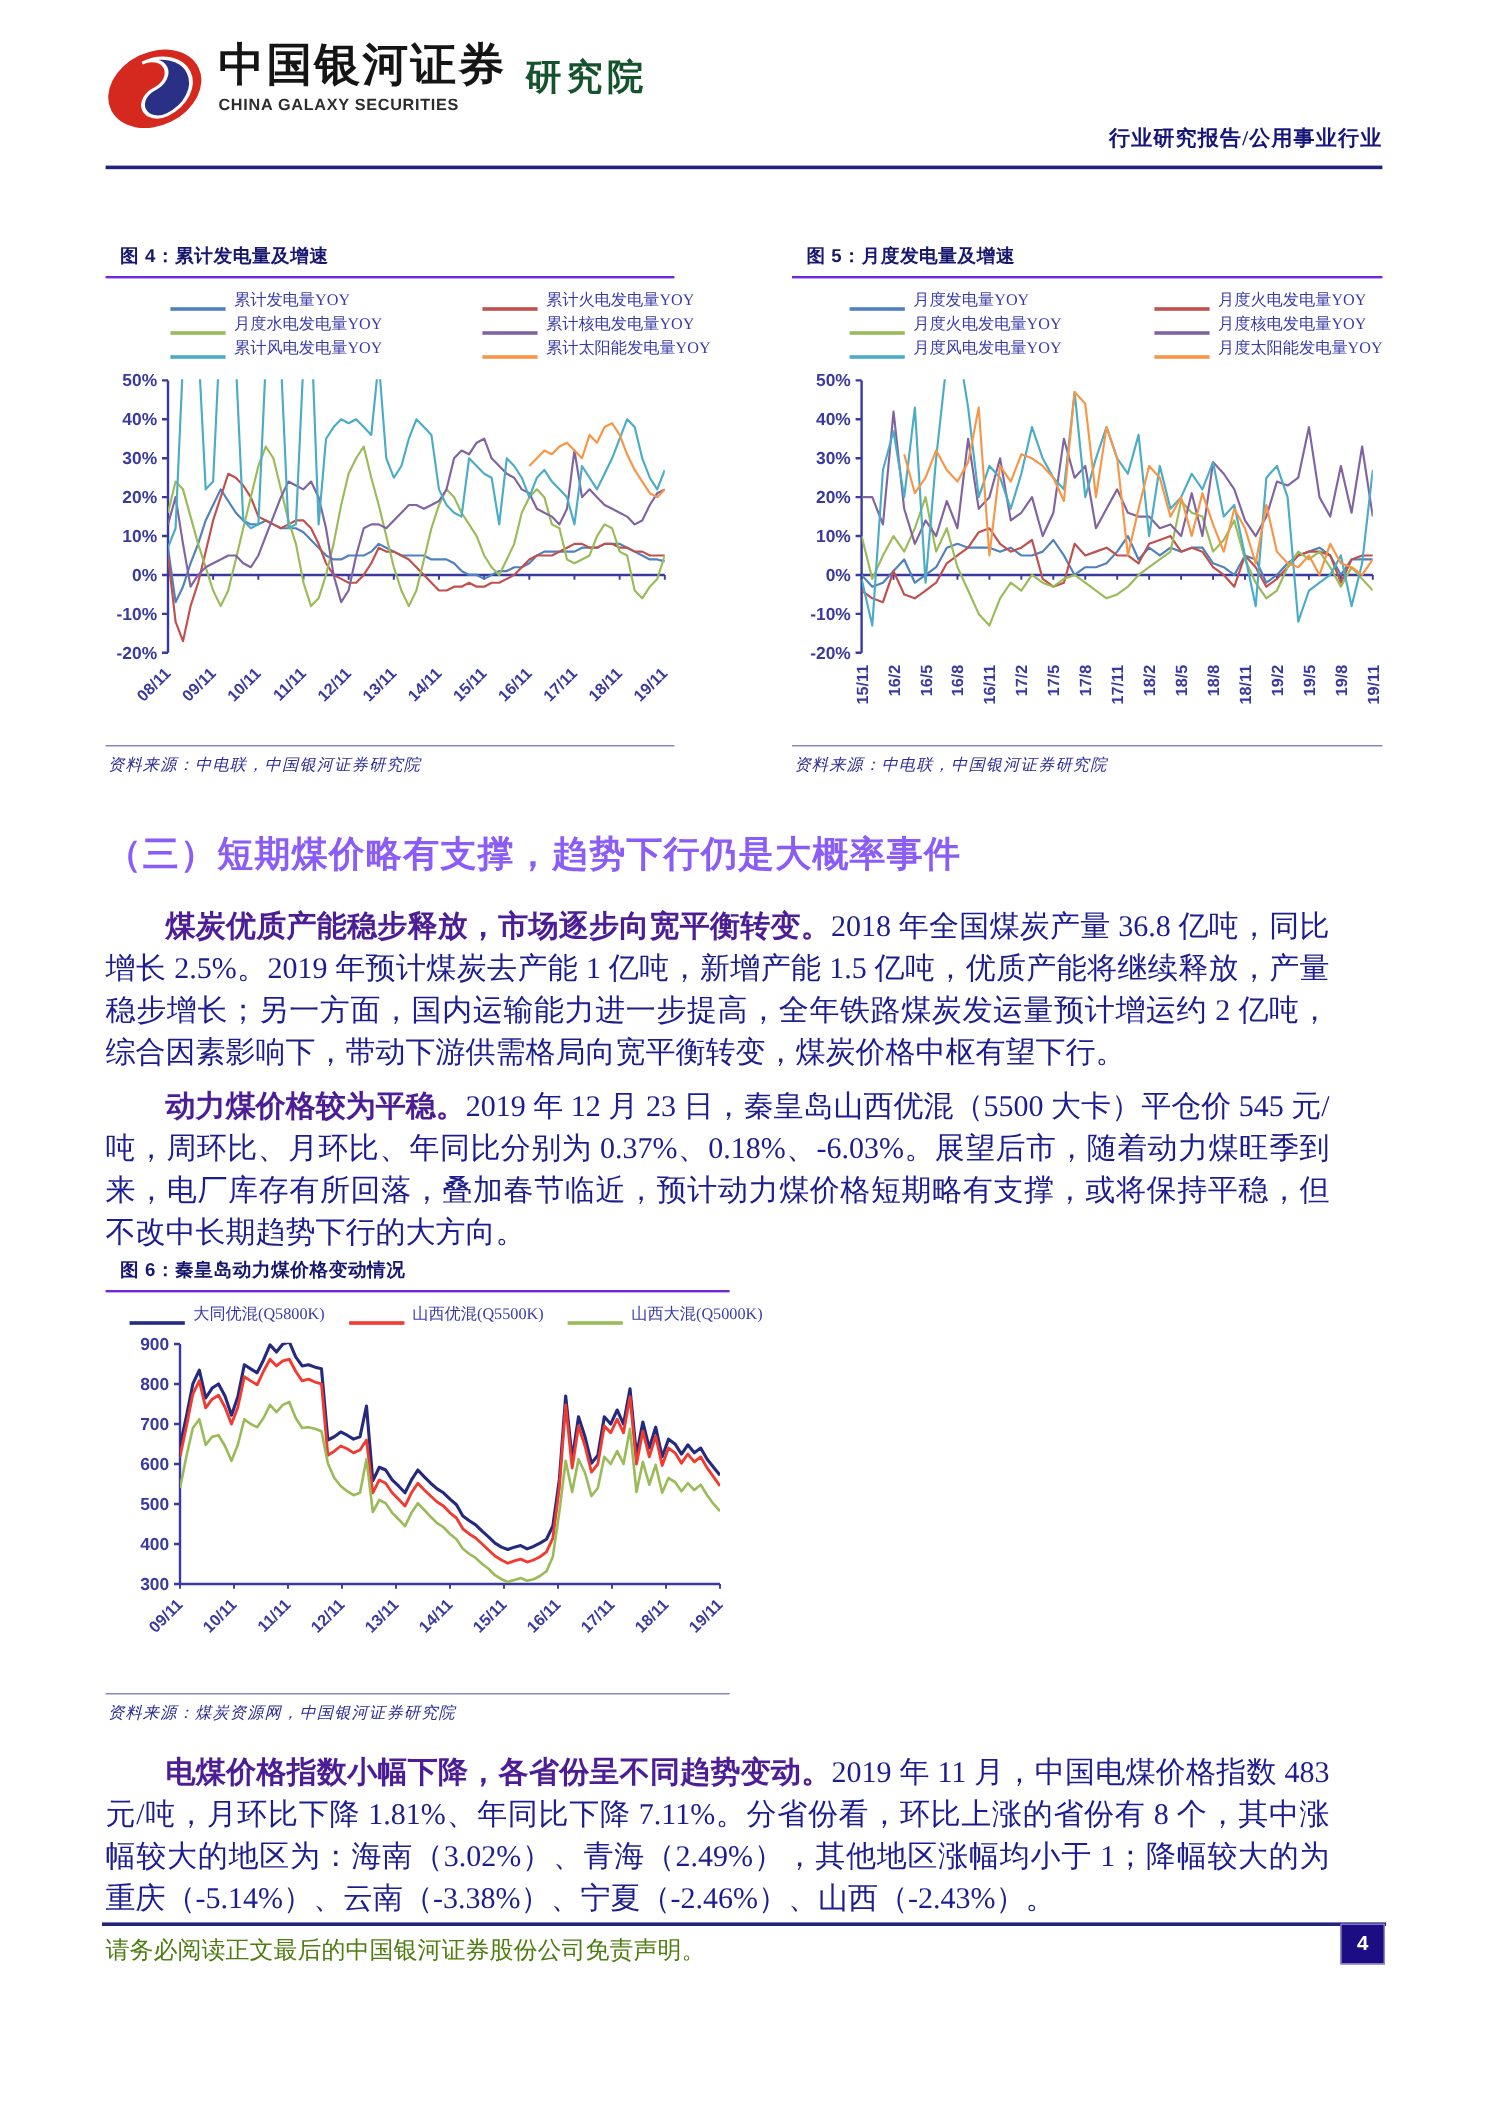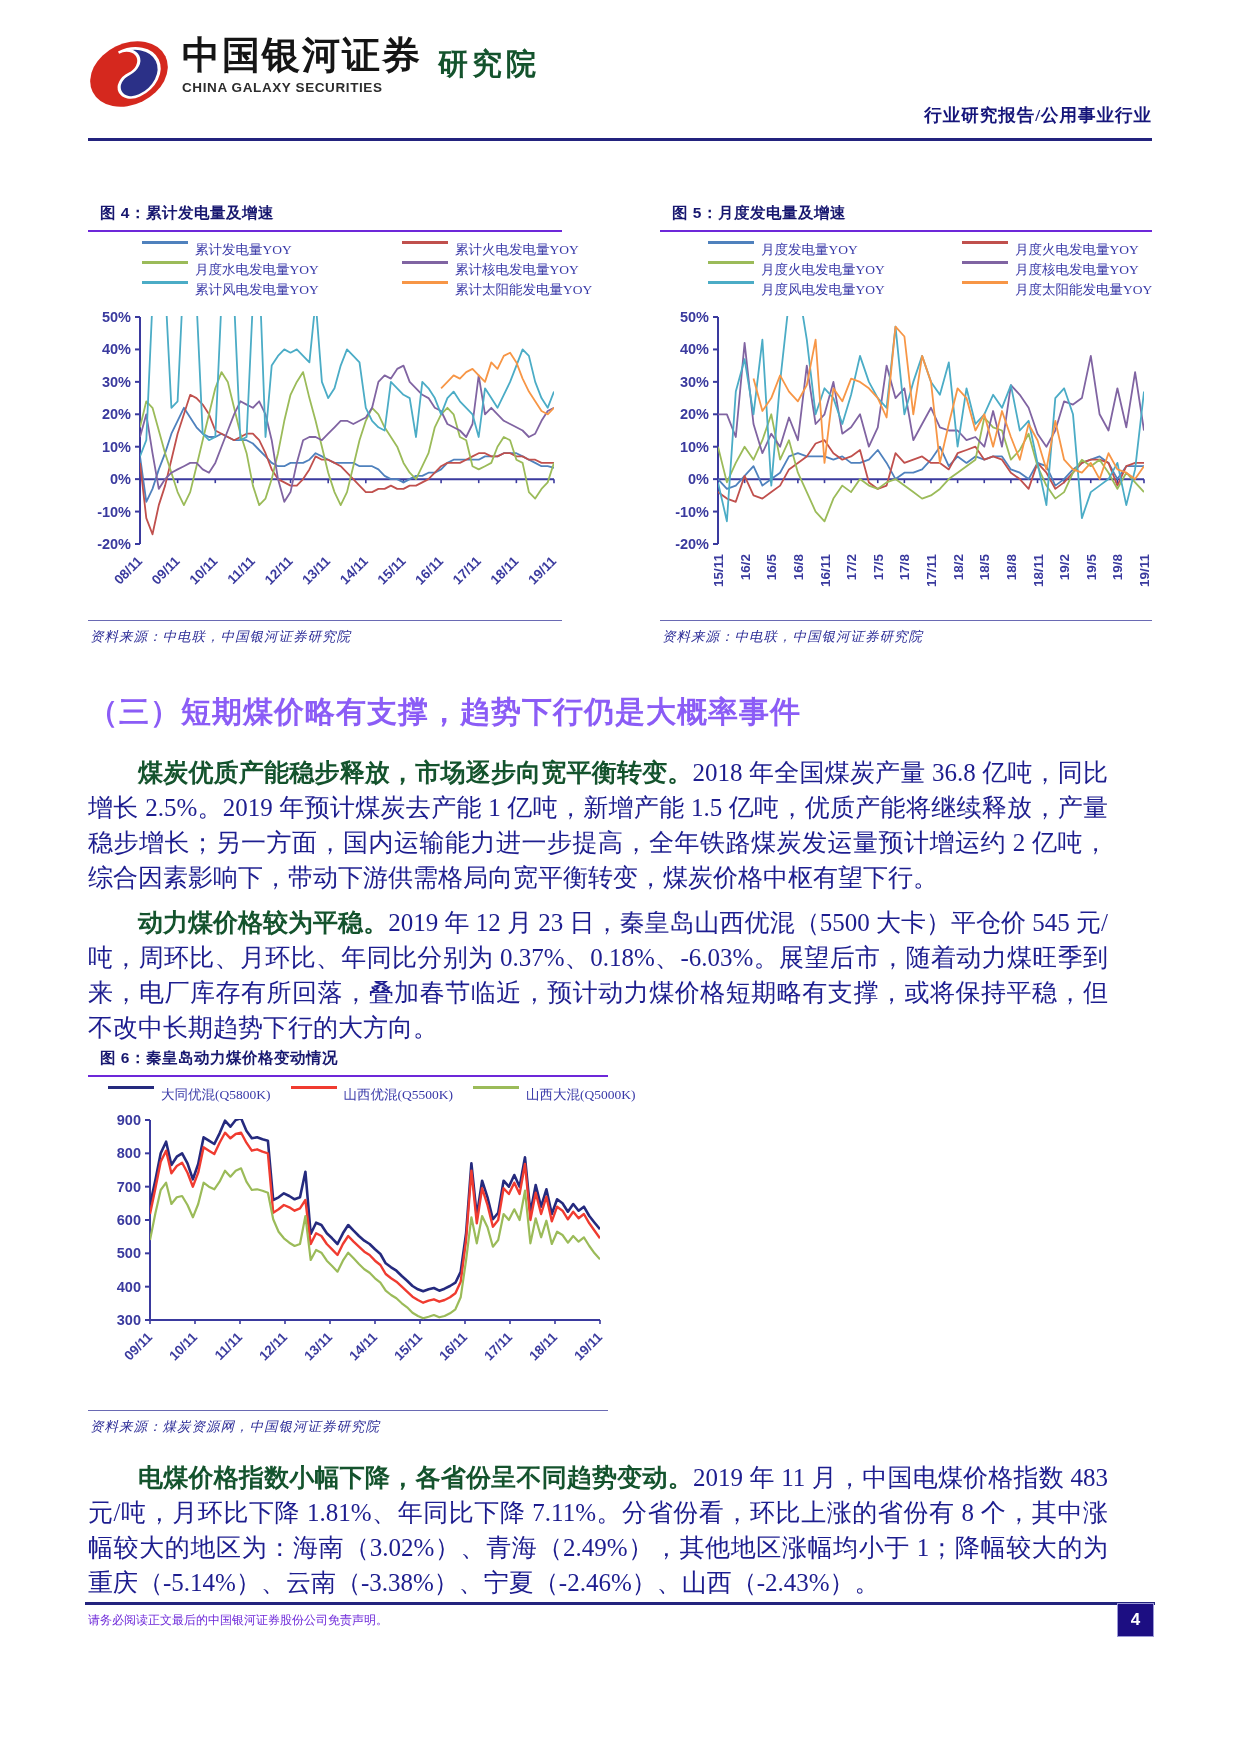--- a/index.html
+++ b/index.html
@@ -21,38 +21,38 @@
          color:#15157A;letter-spacing:1px}
 .header-rule{position:absolute;left:88px;right:88px;top:138px;height:3px;background:#23237E}
 
 
 .figure{position:absolute}
 .fig-title{font-family:"Liberation Sans",sans-serif;font-weight:bold;font-size:15.5px;
            color:#17176F;padding:0 0 6px 12px;border-bottom:2px solid #6d28d9;letter-spacing:.5px}
 .fig-legend{padding:9px 0 0 54px;row-gap:2px}
 .grid-legend{display:grid}
 .flex-legend{display:flex;gap:20px;padding-left:20px}
-.lg-item{display:flex;align-items:flex-start;gap:7px}
+.lg-item{display:flex;align-items:flex-end;gap:7px}
 .sw{width:46px;height:3px;flex:none}
 .lg-label{font-size:13.5px;color:#3939A8;white-space:nowrap}
 .fig-chart{margin-top:10px}
 .fig-source{border-top:1.5px solid #6a6ab4;margin-top:2px;padding:7px 0 0 2px;
             font-style:italic;font-size:13.5px;color:#2B2B96;letter-spacing:1px}
 
 
 .text-block{position:absolute;left:88px;top:692px;width:1020px}
 .sec-heading{font-size:30px;font-weight:bold;color:#8b5cf6;letter-spacing:1px;margin-bottom:22px}
 .body-para{font-size:25px;line-height:35px;color:#1D1D8F;text-align:justify;
            text-indent:2em;margin-bottom:10px}
-.body-para b{color:#14532d}
+.body-para b{color:#4c1d95}
 #para3{position:absolute;left:88px;top:1460px;width:1020px}
 
 
 .footer-rule{position:absolute;left:85px;right:85px;top:1602px;height:3px;background:#23237E}
-.disclaimer{position:absolute;left:88px;top:1612px;font-size:12px;color:#6d28d9}
+.disclaimer{position:absolute;left:88px;top:1612px;font-size:20px;color:#4d7c0f}
 .page-badge{position:absolute;left:1117px;top:1603px;width:37px;height:34px;background:#1C0E82;
             border:1px solid #9b99d6;color:#fff;font-family:"Liberation Sans",sans-serif;
             font-weight:bold;font-size:17px;display:flex;align-items:center;justify-content:center}
 </style>
 </head>
 <body>
 
 <div class="page">
 
   <div class="logo">

